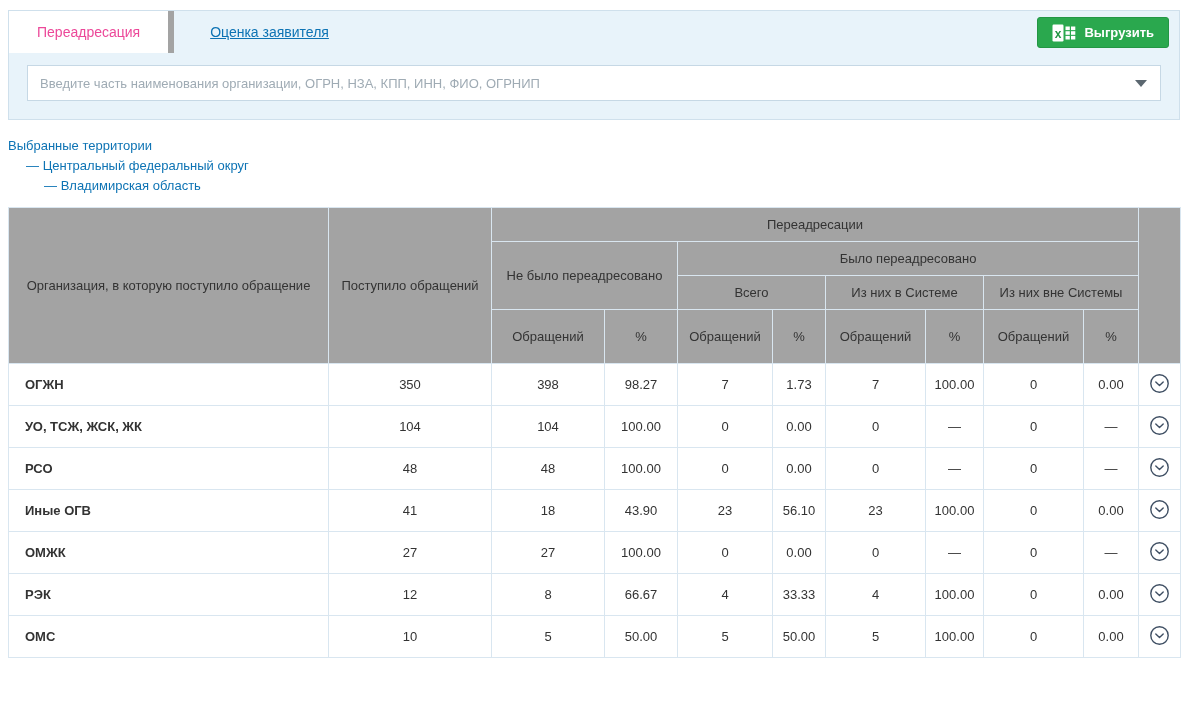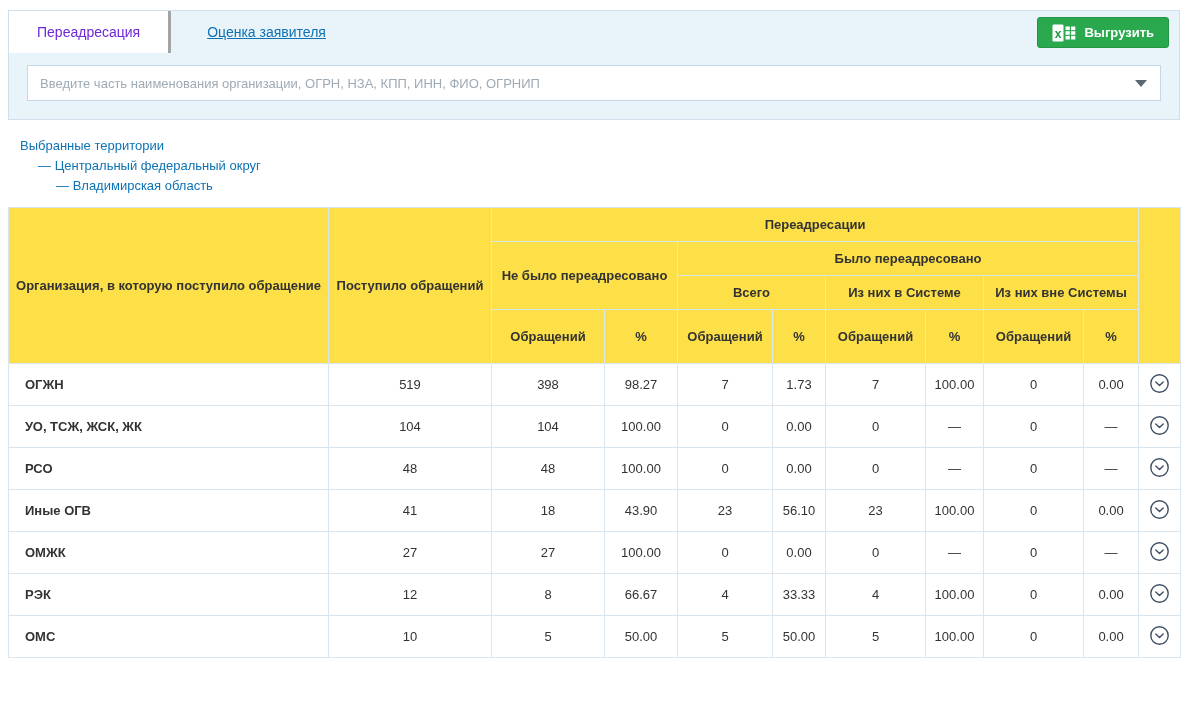--- a/index.html
+++ b/index.html
@@ -27,22 +27,22 @@
   }
   .tab {
     display: flex;
     align-items: center;
     font-size: 14px;
     cursor: pointer;
   }
   .tab.active {
     background: #ffffff;
     padding: 0 28px;
-    border-right: 3px solid #a3a3a3;
-    color: #6d28d9;
+    border-right: 6px solid #a3a3a3;
+    color: #ec4899;
     justify-content: center;
   }
   .tab.link { margin-left: 36px; color: #0d73b4; }
   .tab.link .tab-label { text-decoration: underline; }
 
   .export-btn {
     position: absolute;
     right: 10px;
     top: 6px;
     height: 31px;
@@ -81,37 +81,37 @@
     top: 50%;
     margin-top: -3px;
     width: 0; height: 0;
     border-left: 6px solid transparent;
     border-right: 6px solid transparent;
     border-top: 7px solid #5b6770;
     cursor: pointer;
   }
 
   
-  .territories { margin: 18px 12px 14px; font-size: 13px; color: #0d73b4; }
+  .territories { margin: 18px 0 14px; font-size: 13px; color: #0d73b4; }
   .terr-line { margin-bottom: 5px; cursor: pointer; }
   .lvl1 { margin-left: 18px; }
   .lvl2 { margin-left: 36px; }
 
   
   table.report {
     width: 100%;
     border-collapse: collapse;
     table-layout: fixed;
     font-size: 13px;
     background: #ffffff;
   }
   table.report th, table.report td { border: 1px solid #d9e6f0; }
   table.report thead th {
-    background: #fde047;
-    font-weight: 700;
+    background: #a3a3a3;
+    font-weight: 400;
     color: #333333;
     text-align: center;
     padding: 9px 6px;
   }
   table.report thead tr.units th { padding: 19px 6px; }
   th.org-h { text-align: left; padding-left: 16px; }
   th.actions-h { background: #f1f8fc; }
   tbody td { padding: 13px 8px; text-align: center; color: #333333; }
   td.org { text-align: left; padding-left: 16px; font-weight: 700; }
   td.expand { padding: 6px 0; }
@@ -212,21 +212,21 @@
         <th>%</th>
         <th>Обращений</th>
         <th>%</th>
         <th>Обращений</th>
         <th>%</th>
       </tr>
     </thead>
     <tbody id="table-body">
     <tr>
       <td class="org">ОГЖН</td>
-      <td>519</td>
+      <td>350</td>
       <td>398</td>
       <td>98.27</td>
       <td>7</td>
       <td>1.73</td>
       <td>7</td>
       <td>100.00</td>
       <td>0</td>
       <td>0.00</td>
       <td class="expand">
         <span class="chev">

